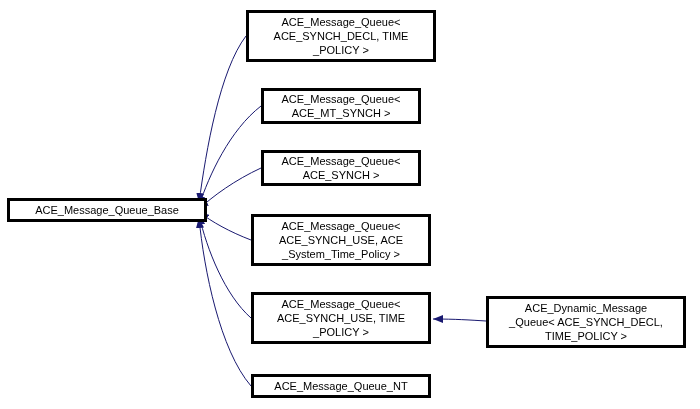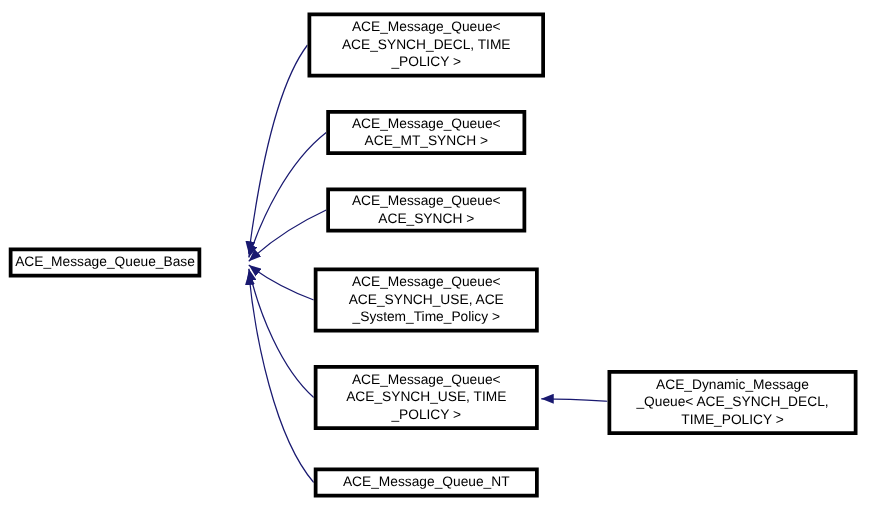--- a/index.html
+++ b/index.html
@@ -60,21 +60,21 @@
     </defs>
     <path class="arrow-path" d="M246,36 C220,70 206,150 199,203" marker-end="url(#arrowhead)" stroke="#191970"></path>
     <path class="arrow-path" d="M261,106 C230,130 209,175 199,206" marker-end="url(#arrowhead)" stroke="#191970"></path>
     <path class="arrow-path" d="M261,168 C235,180 213,196 199,209" marker-end="url(#arrowhead)" stroke="#191970"></path>
     <path class="arrow-path" d="M251,240 C230,232 212,222 199,212" marker-end="url(#arrowhead)" stroke="#191970"></path>
     <path class="arrow-path" d="M251,318 C225,295 207,250 199,215" marker-end="url(#arrowhead)" stroke="#191970"></path>
     <path class="arrow-path" d="M251,386 C220,350 204,270 199,218" marker-end="url(#arrowhead)" stroke="#191970"></path>
     <path class="arrow-path" d="M486,321 C470,320 455,319 433,319" marker-end="url(#arrowhead)" stroke="#191970"></path>
   </svg>
 
-  <div class="node" style="left: 7px; top: 198px; width: 154px; height: 24px; border-color: rgb(0, 0, 0); background: rgb(255, 255, 255);">ACE_Message_Queue_Base</div>
+  <div class="node" style="left: 7px; top: 198px; width: 200px; height: 24px; border-color: rgb(0, 0, 0); background: rgb(255, 255, 255);">ACE_Message_Queue_Base</div>
 
   <div class="node" style="left: 246px; top: 10px; width: 190px; height: 52px; border-color: rgb(0, 0, 0); background: rgb(255, 255, 255);">ACE_Message_Queue&lt;
 ACE_SYNCH_DECL, TIME
 _POLICY &gt;</div>
 
   <div class="node" style="left: 261px; top: 88px; width: 160px; height: 36px; border-color: rgb(0, 0, 0); background: rgb(255, 255, 255);">ACE_Message_Queue&lt;
 ACE_MT_SYNCH &gt;</div>
 
   <div class="node" style="left: 261px; top: 150px; width: 160px; height: 36px; border-color: rgb(0, 0, 0); background: rgb(255, 255, 255);">ACE_Message_Queue&lt;
 ACE_SYNCH &gt;</div>

